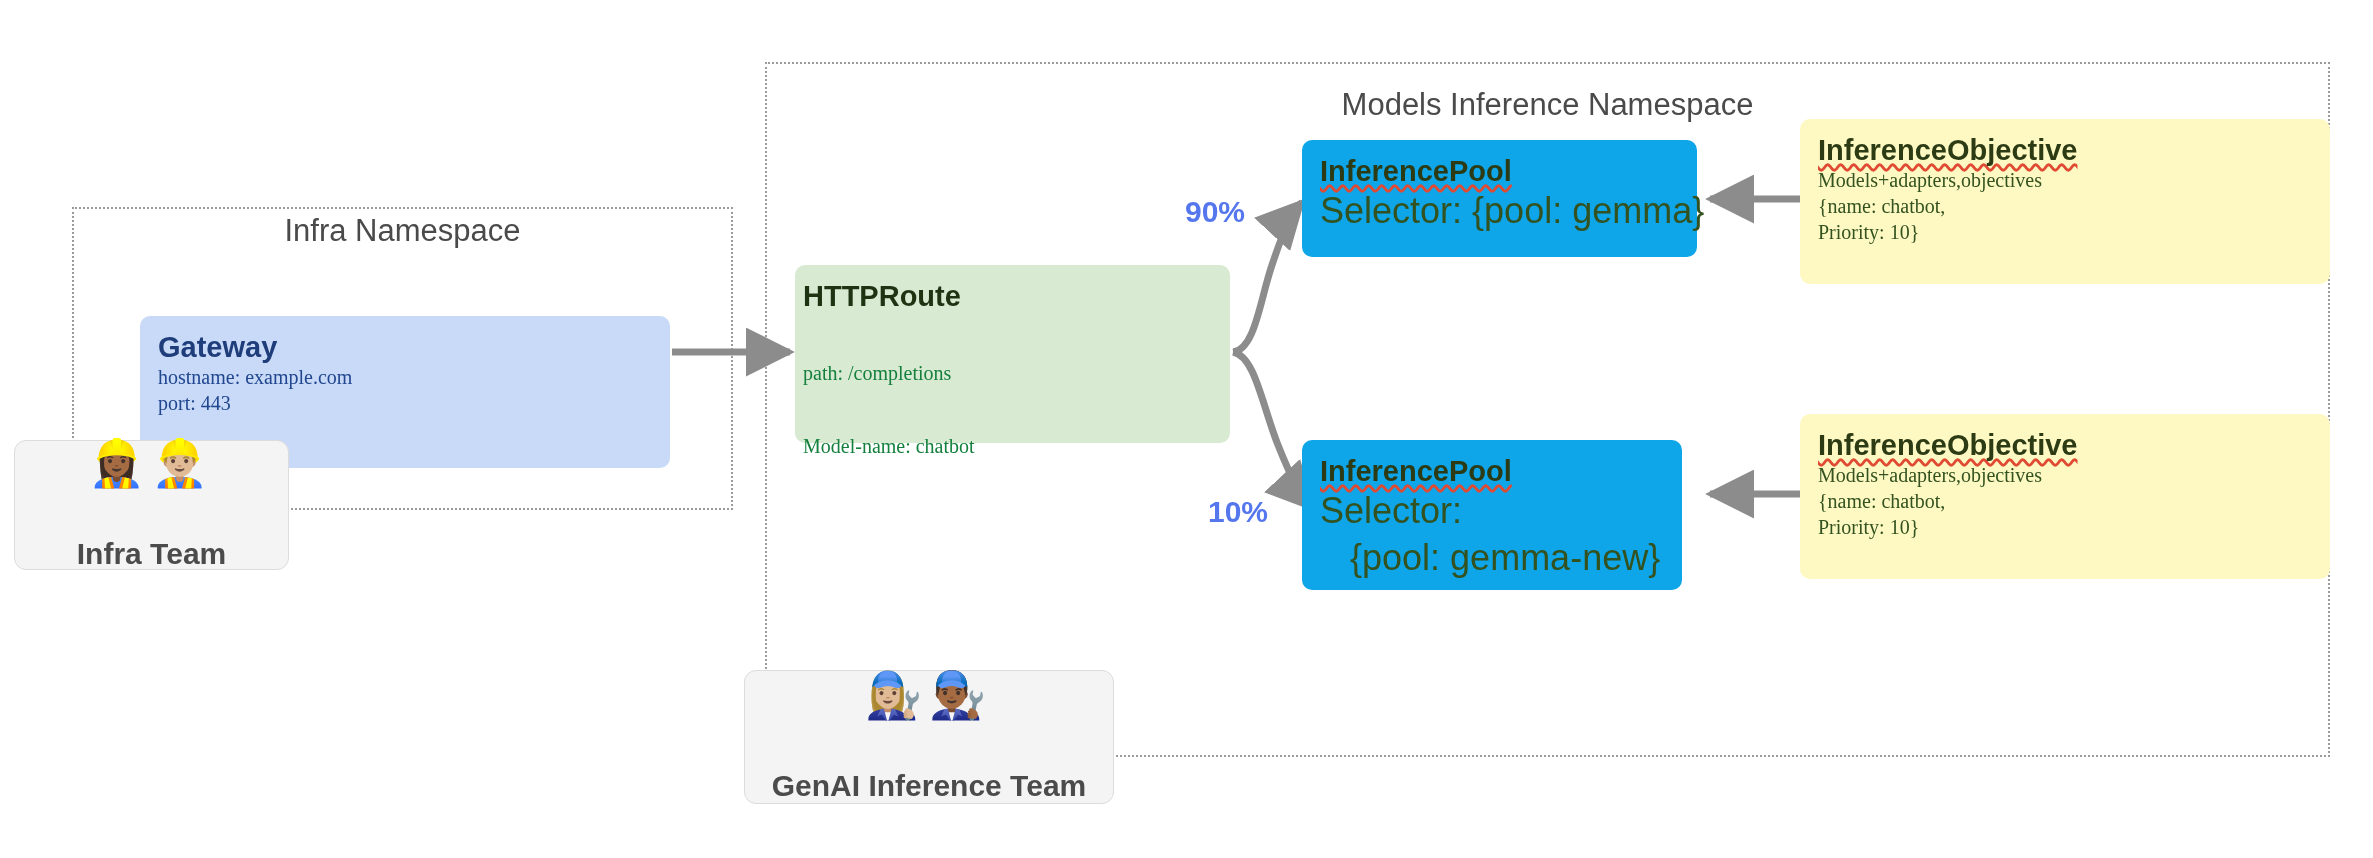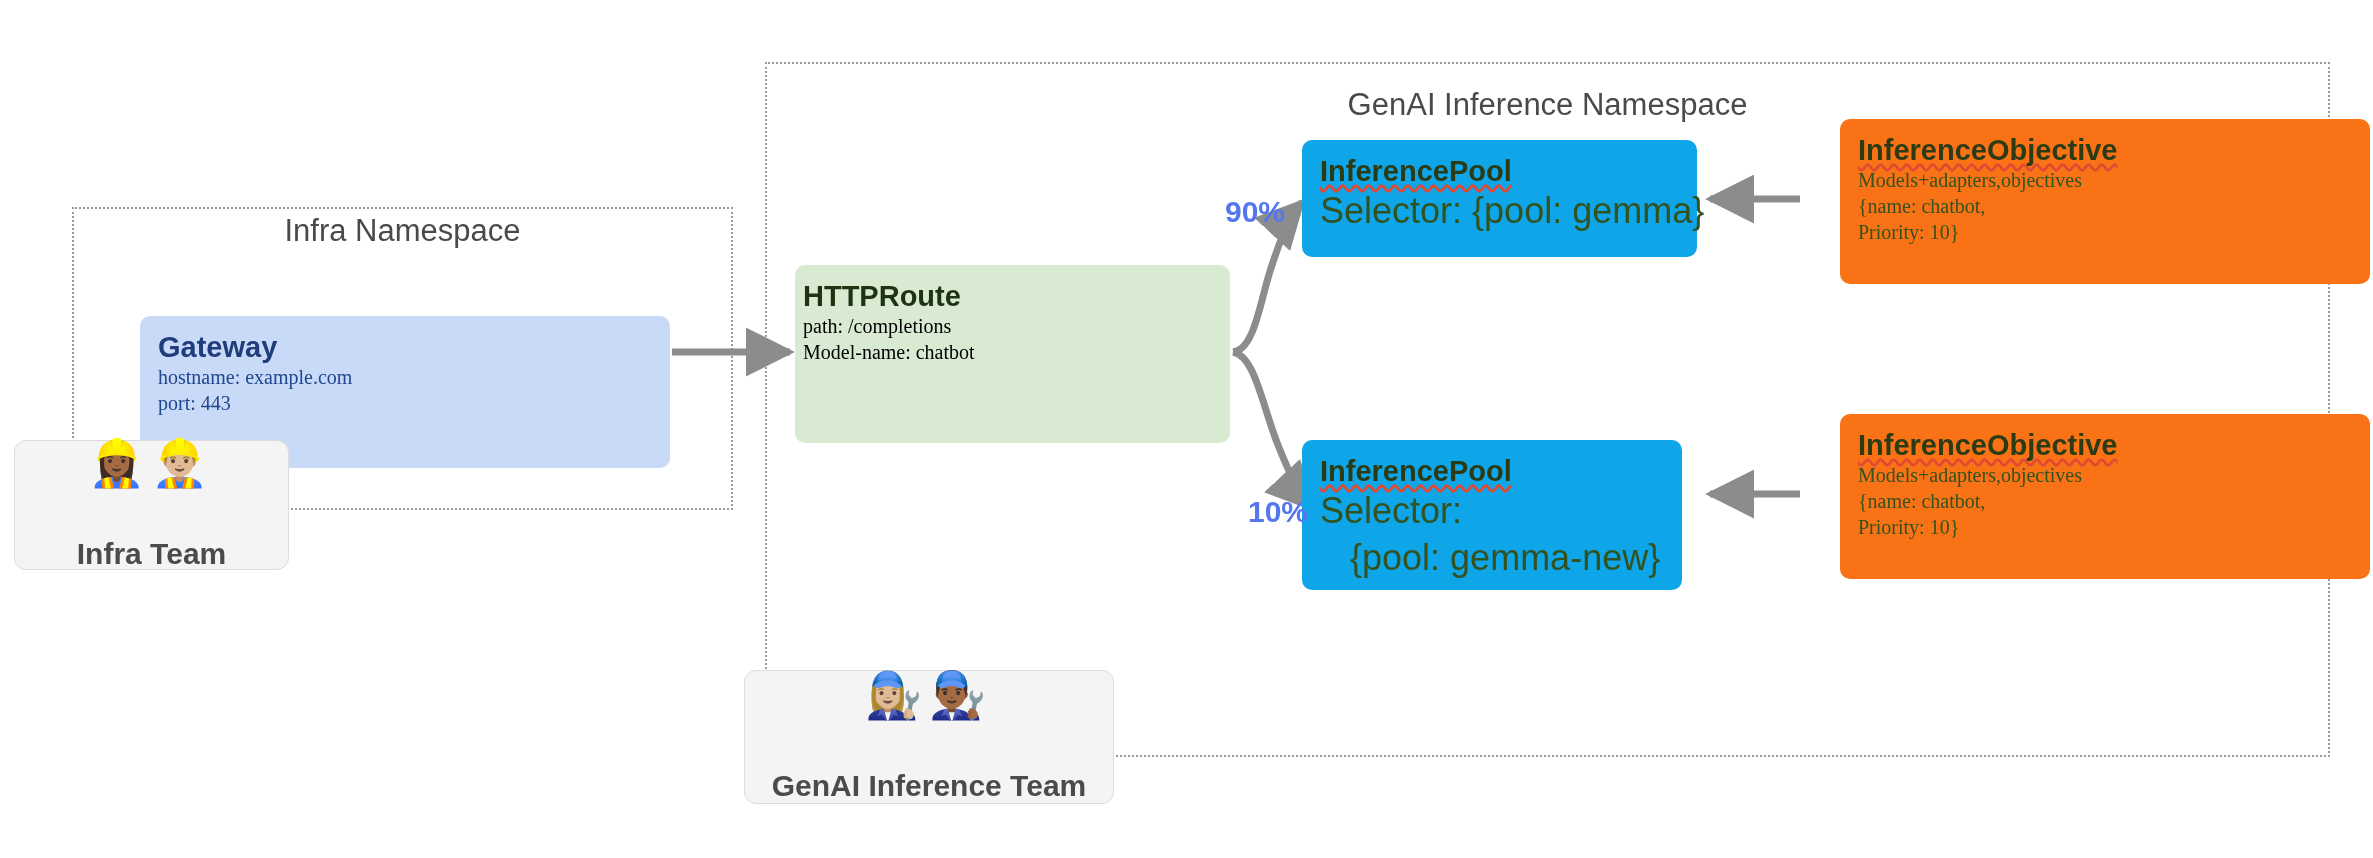--- a/index.html
+++ b/index.html
@@ -65,31 +65,30 @@
     color: #1c3f94;
   }
   #gateway .title { color: #1f3d7a; }
   #gateway .body { color: #21478f; }
   
   #httproute {
     background: #d9ead3;
     padding-left: 8px;
   }
   #httproute .title { color: #1d3312; }
-  #httproute .body { color: #000000; }
+  #httproute .body { color: #15803d; margin-top: 47px; }
   
   .pool {
     background: #0ea5e9;
   }
   .pool .title { color: #2c3b14; }
   .pool .body { color: #33521f; }
   
   .objective {
-    background: #f97316;
-    margin-left: 40px;
+    background: #fef9c3;
   }
   .objective .title { color: #2c3b14; }
   .objective .body { color: #33521f; }
   
   .team {
     position: absolute;
     box-sizing: border-box;
     background: #f4f4f4;
     border: 1px solid #dcdcdc;
     border-radius: 12px;
@@ -113,41 +112,40 @@
     font-family: "Liberation Sans", sans-serif;
     margin-top: 47px;
   }
   .pct {
     position: absolute;
     font-size: 30px;
     font-weight: bold;
     color: #5577ee;
     font-family: "Liberation Sans", sans-serif;
     white-space: nowrap;
-    margin-left: 40px;
   }
   svg.edges {
     position: absolute;
     left: 0;
     top: 0;
     width: 2373px;
     height: 858px;
     pointer-events: none;
   }
 </style>
 </head>
 <body>
 
 <div id="canvas">
 
   <div class="ns-box" style="left:72px; top:207px; width:661px; height:303px;"></div>
   <div class="ns-title" style="left:72px; top:213px; width:661px;">Infra Namespace</div>
 
   <div class="ns-box" style="left:765px; top:62px; width:1565px; height:695px;"></div>
-  <div class="ns-title" style="left:765px; top:87px; width:1565px;">GenAI Inference Namespace</div>
+  <div class="ns-title" style="left:765px; top:87px; width:1565px;">Models Inference Namespace</div>
 
   <svg class="edges" viewBox="0 0 2373 858">
     <defs>
       <marker id="arrow" viewBox="0 0 10 10" refX="9" refY="5" markerWidth="7" markerHeight="7" orient="auto-start-reverse">
         <path d="M 0 0 L 10 5 L 0 10 z" fill="#8c8c8c"></path>
       </marker>
     </defs>
 
     <g>
       <line x1="672" y1="352" x2="790" y2="352" stroke="#8c8c8c" stroke-width="7" marker-end="url(#arrow)"></line>

